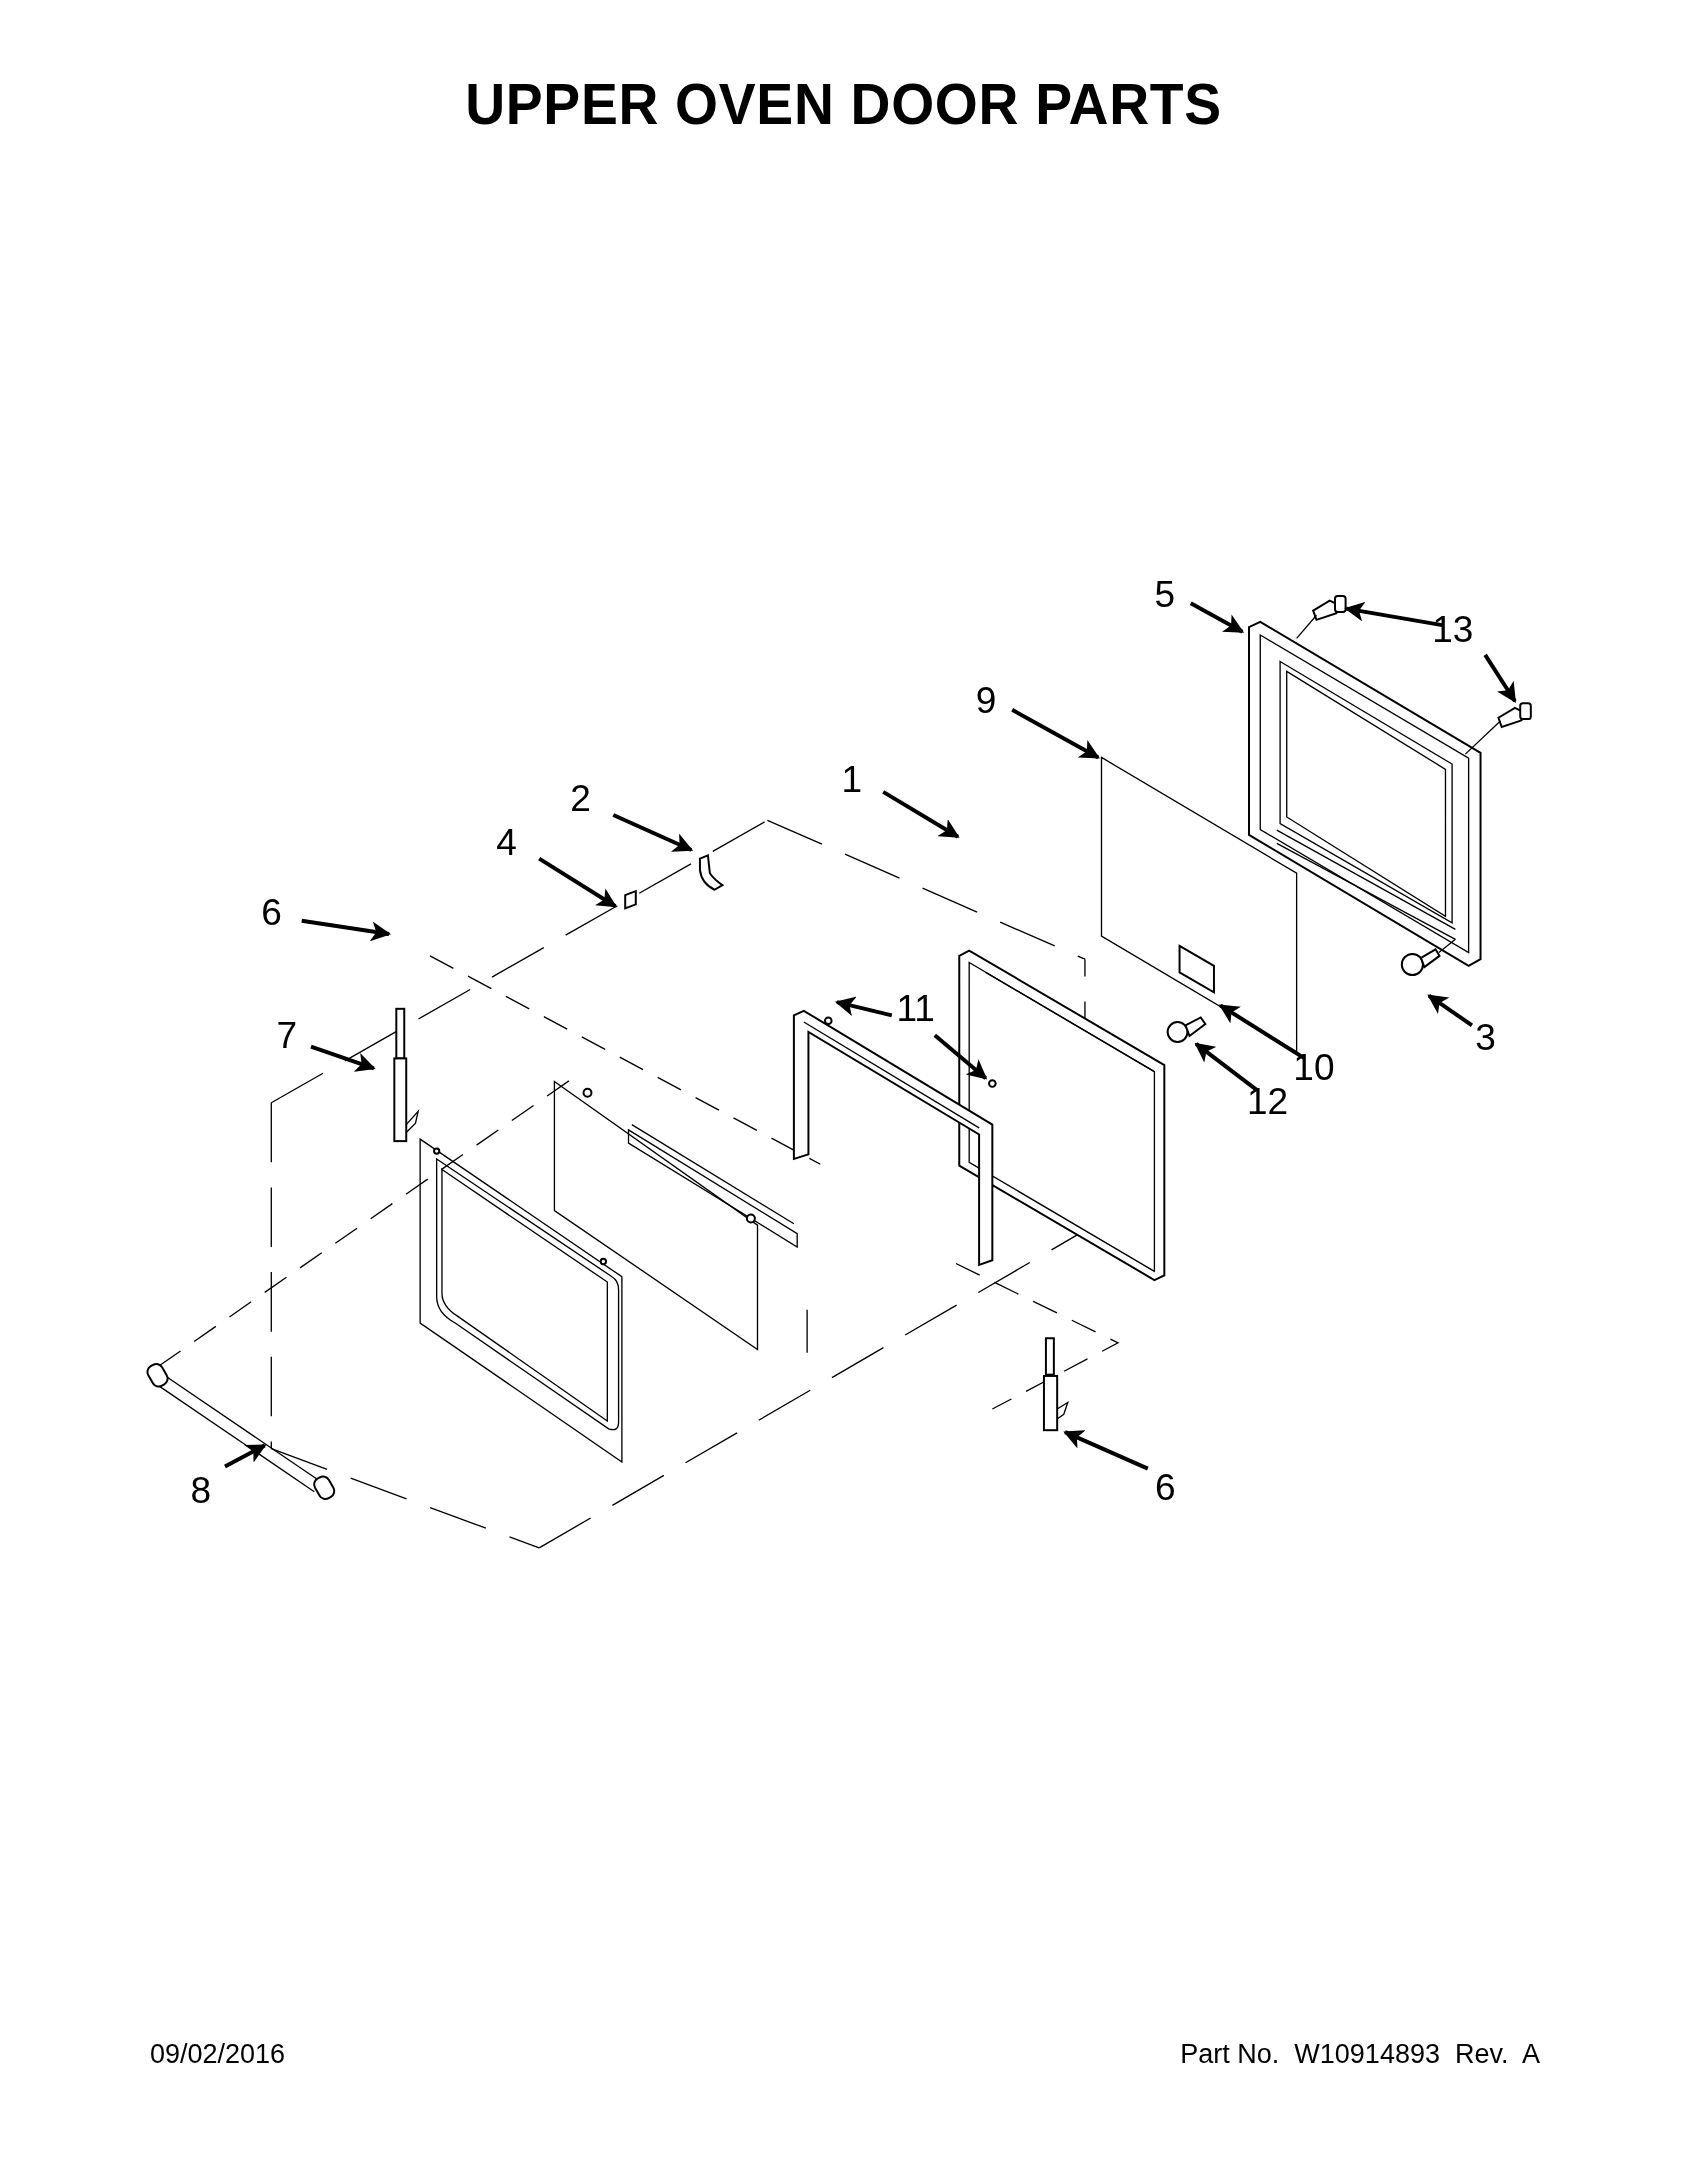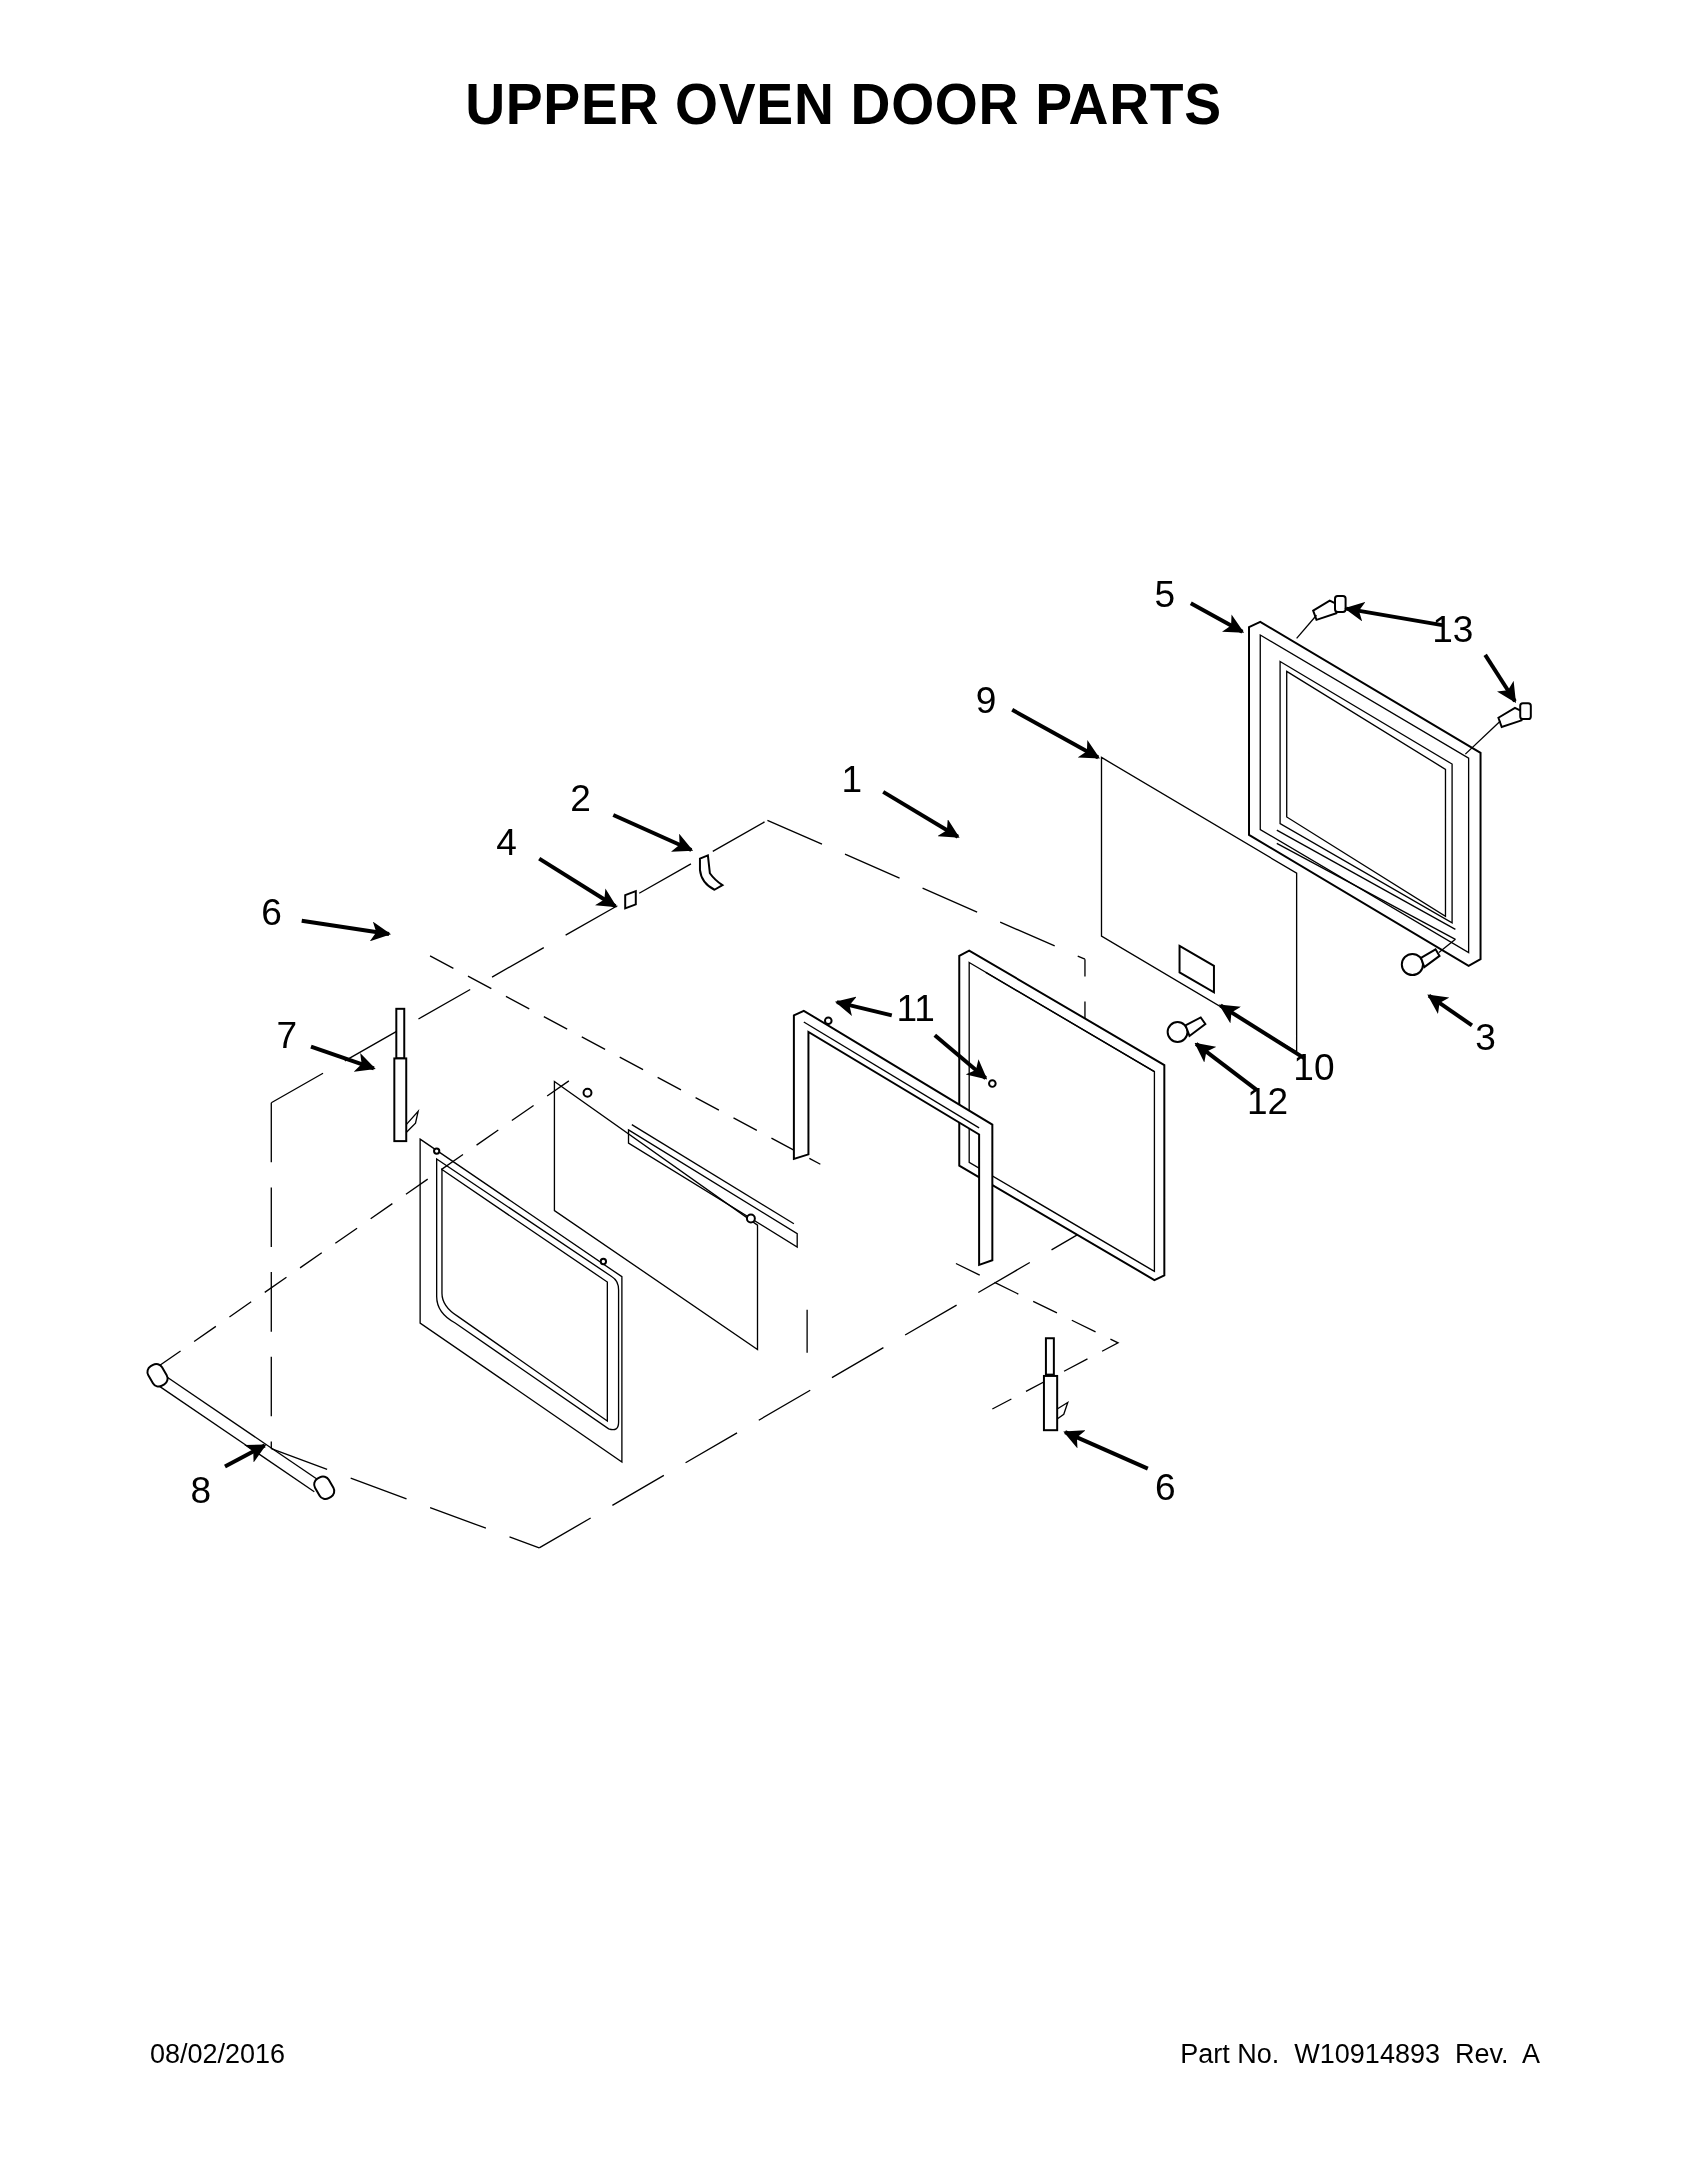--- a/index.html
+++ b/index.html
@@ -162,15 +162,15 @@
   <text class="lbl" x="395" y="1398">6</text>
   <text class="lbl" x="418" y="1584">7</text>
   <text class="lbl" x="1355" y="1544">11</text>
   <text class="lbl" x="1955" y="1632">10</text>
   <text class="lbl" x="1885" y="1684">12</text>
   <text class="lbl" x="2230" y="1588">3</text>
   <text class="lbl" x="288" y="2272">8</text>
   <text class="lbl" x="1746" y="2267">6</text>
 </svg>
 
-<div class="footer-left">08/02/2016</div>
+<div class="footer-left">09/02/2016</div>
 <div class="footer-right">Part No.  W10914893  Rev.  A</div>
 
 
 </body></html>

